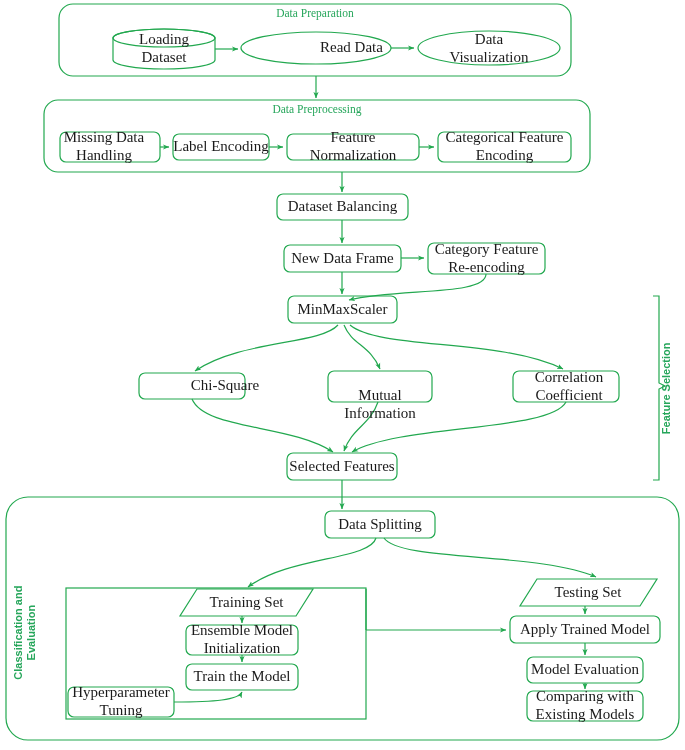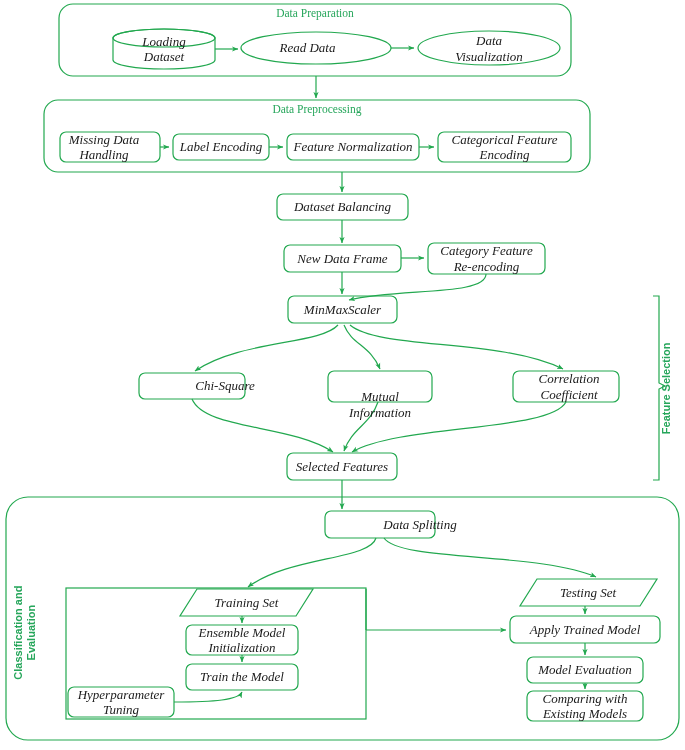--- a/index.html
+++ b/index.html
@@ -27,25 +27,24 @@
     height: 750px;
     pointer-events: none;
   }
   .node-label {
     position: absolute;
     display: flex;
     align-items: center;
     justify-content: center;
     text-align: center;
     color: #1a1a1a;
-    font-size: 13px;
+    font-size: 15px;
     line-height: 1.18;
     font-family: "Liberation Serif", "DejaVu Serif", serif;
     pointer-events: auto;
-    font-style: italic;
   }
   .group-title {
     position: absolute;
     color: #26a65b;
     font-size: 11.5px;
     text-align: center;
     font-family: "Liberation Serif", "DejaVu Serif", serif;
   }
   .vlabel {
     position: absolute;
@@ -180,21 +179,21 @@
 
   <div class="vlabel" style="left:576px; top:382px; width:180px; transform:rotate(-90deg);">Feature Selection</div>
 
   <div class="vlabel" style="left:-55px; top:620px; width:160px; transform:rotate(-90deg);">
     <div>Classification and</div>
     <div>Evaluation</div>
   </div>
 
   <div class="node-label" style="left:113px; top:33px; width:102px; height:32px;">Loading<br>Dataset</div>
 
-  <div class="node-label" style="left:241px; top:38px; width:133px; height:20px;">Read Data</div>
+  <div class="node-label" style="left:241px; top:38px; width:133px; height:20px;padding-left:44px;">Read Data</div>
 
   <div class="node-label" style="left:418px; top:33px; width:142px; height:31px;">Data<br>Visualization</div>
 
   <div class="node-label" style="left:60px; top:132px; width:88px; height:30px;">Missing Data<br>Handling</div>
 
   <div class="node-label" style="left:173px; top:134px; width:96px; height:26px;">Label Encoding</div>
 
   <div class="node-label" style="left:287px; top:134px; width:132px; height:26px;">Feature Normalization</div>
 
   <div class="node-label" style="left:438px; top:132px; width:133px; height:30px;">Categorical Feature<br>Encoding</div>
@@ -208,21 +207,21 @@
   <div class="node-label" style="left:288px; top:296px; width:109px; height:27px;">MinMaxScaler</div>
 
   <div class="node-label" style="left:139px; top:373px; width:106px; height:26px;padding-left:33px;">Chi-Square</div>
 
   <div class="node-label" style="left:328px; top:389px; width:104px; height:31px;">Mutual<br>Information</div>
 
   <div class="node-label" style="left:513px; top:371px; width:112px; height:31px;">Correlation<br>Coefficient</div>
 
   <div class="node-label" style="left:287px; top:453px; width:110px; height:27px;">Selected Features</div>
 
-  <div class="node-label" style="left:325px; top:511px; width:110px; height:27px;padding-left:40px;">Data Splitting</div>
+  <div class="node-label" style="left:325px; top:511px; width:110px; height:27px;">Data Splitting</div>
 
   <div class="node-label" style="left:187px; top:589px; width:119px; height:27px;">Training Set</div>
 
   <div class="node-label" style="left:528px; top:579px; width:120px; height:27px;">Testing Set</div>
 
   <div class="node-label" style="left:186px; top:625px; width:112px; height:30px;">Ensemble Model<br>Initialization</div>
 
   <div class="node-label" style="left:186px; top:664px; width:112px; height:26px;">Train the Model</div>
 
   <div class="node-label" style="left:68px; top:687px; width:106px; height:30px;">Hyperparameter<br>Tuning</div>

